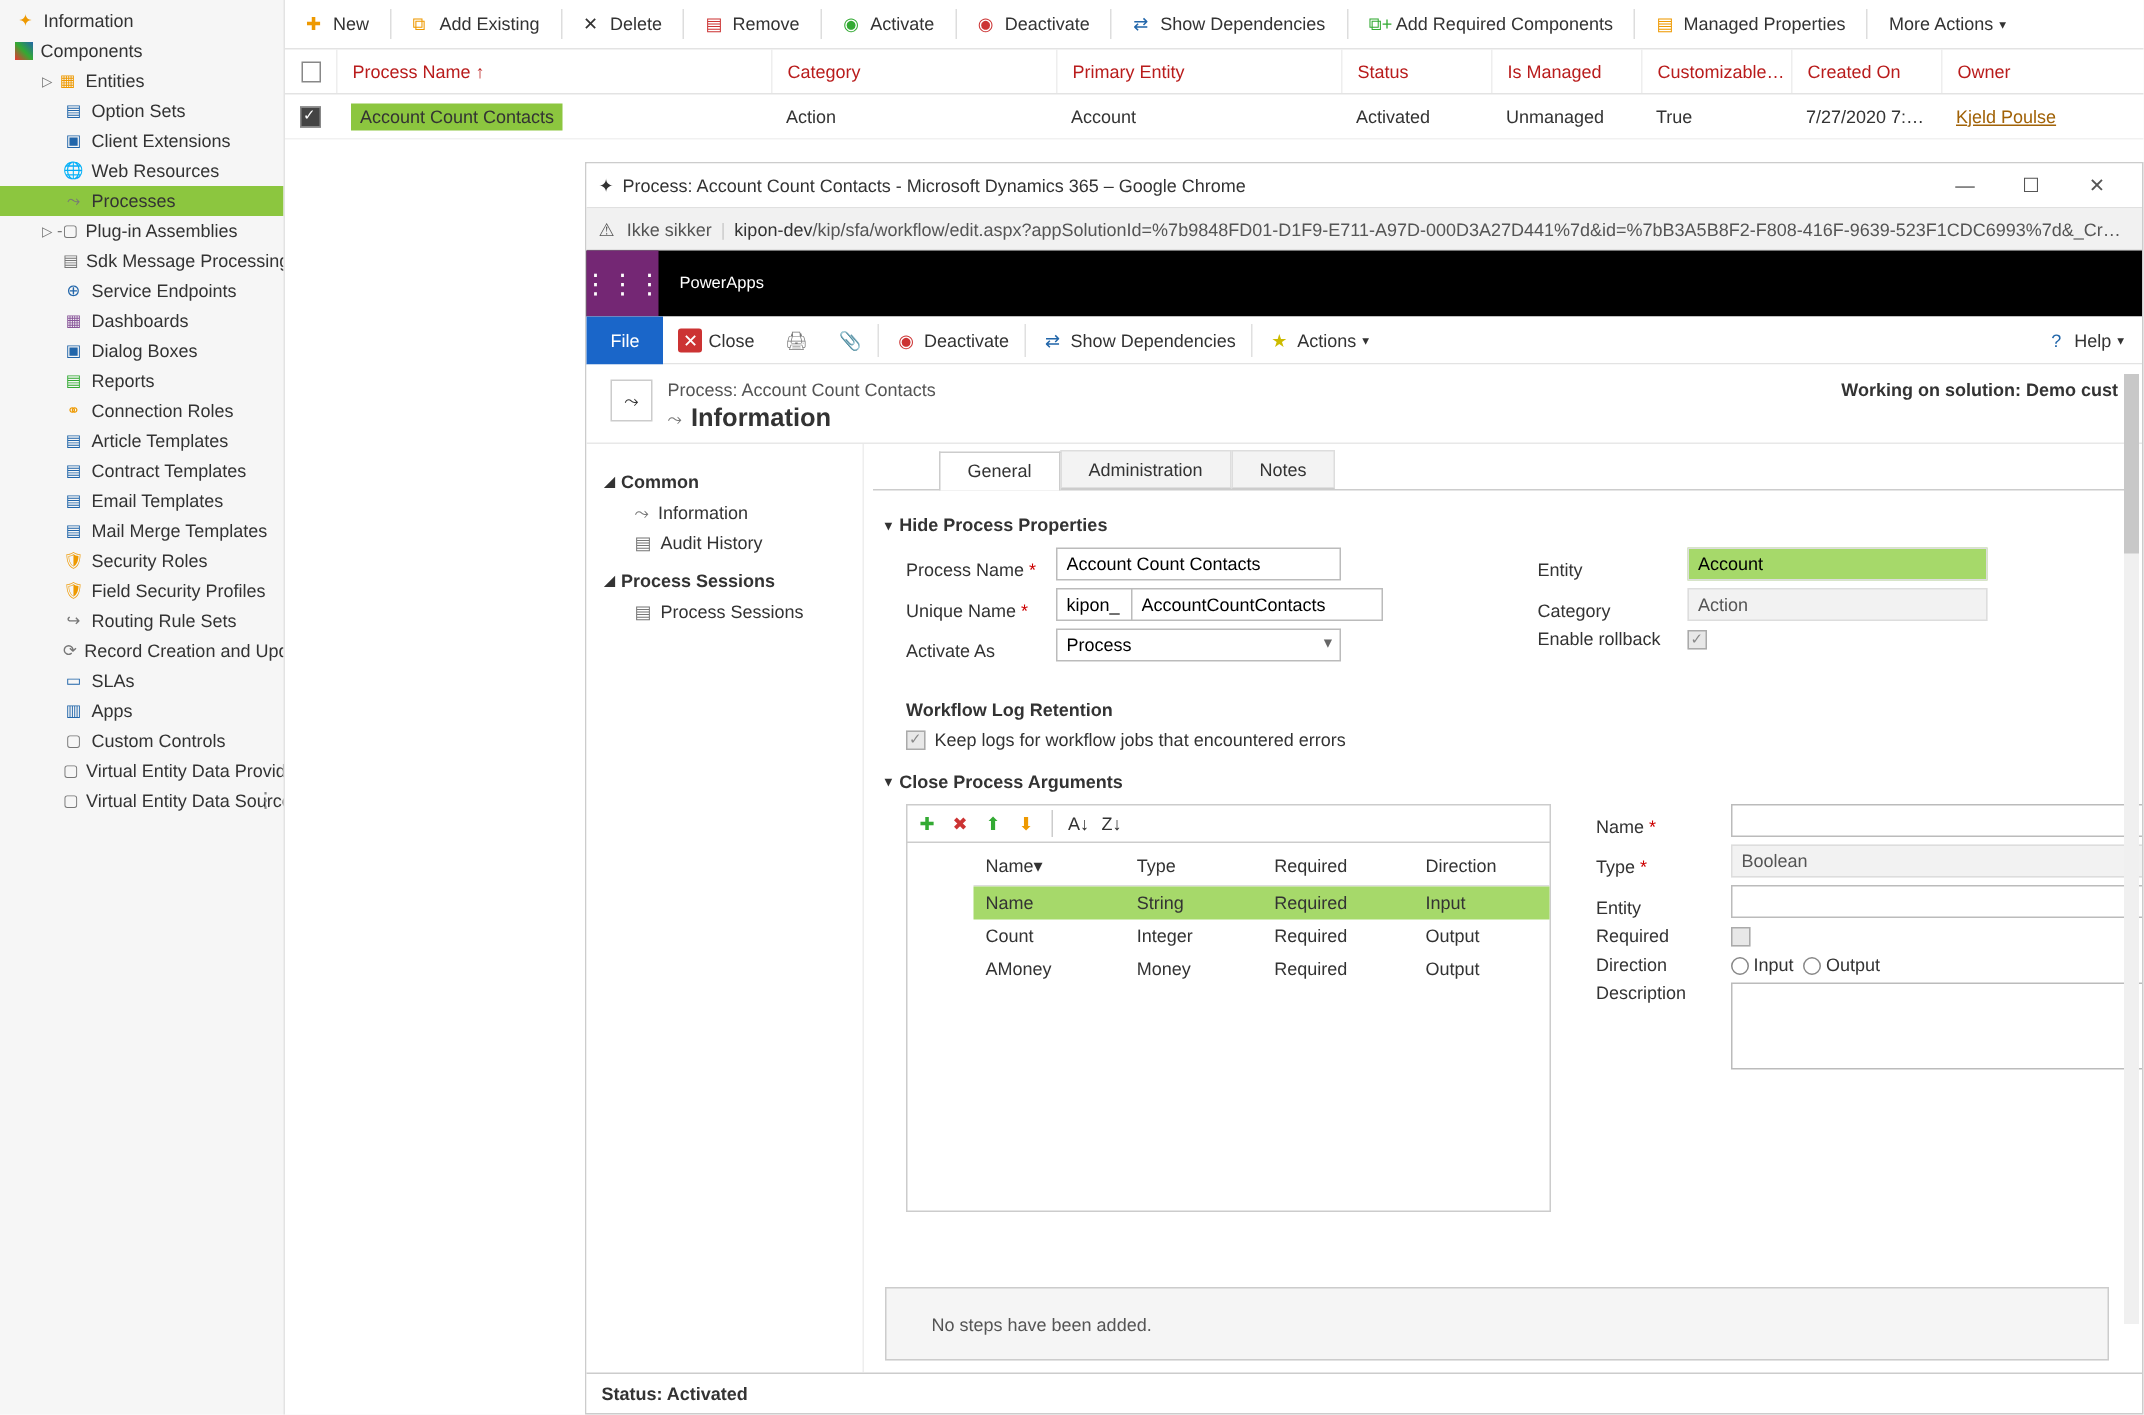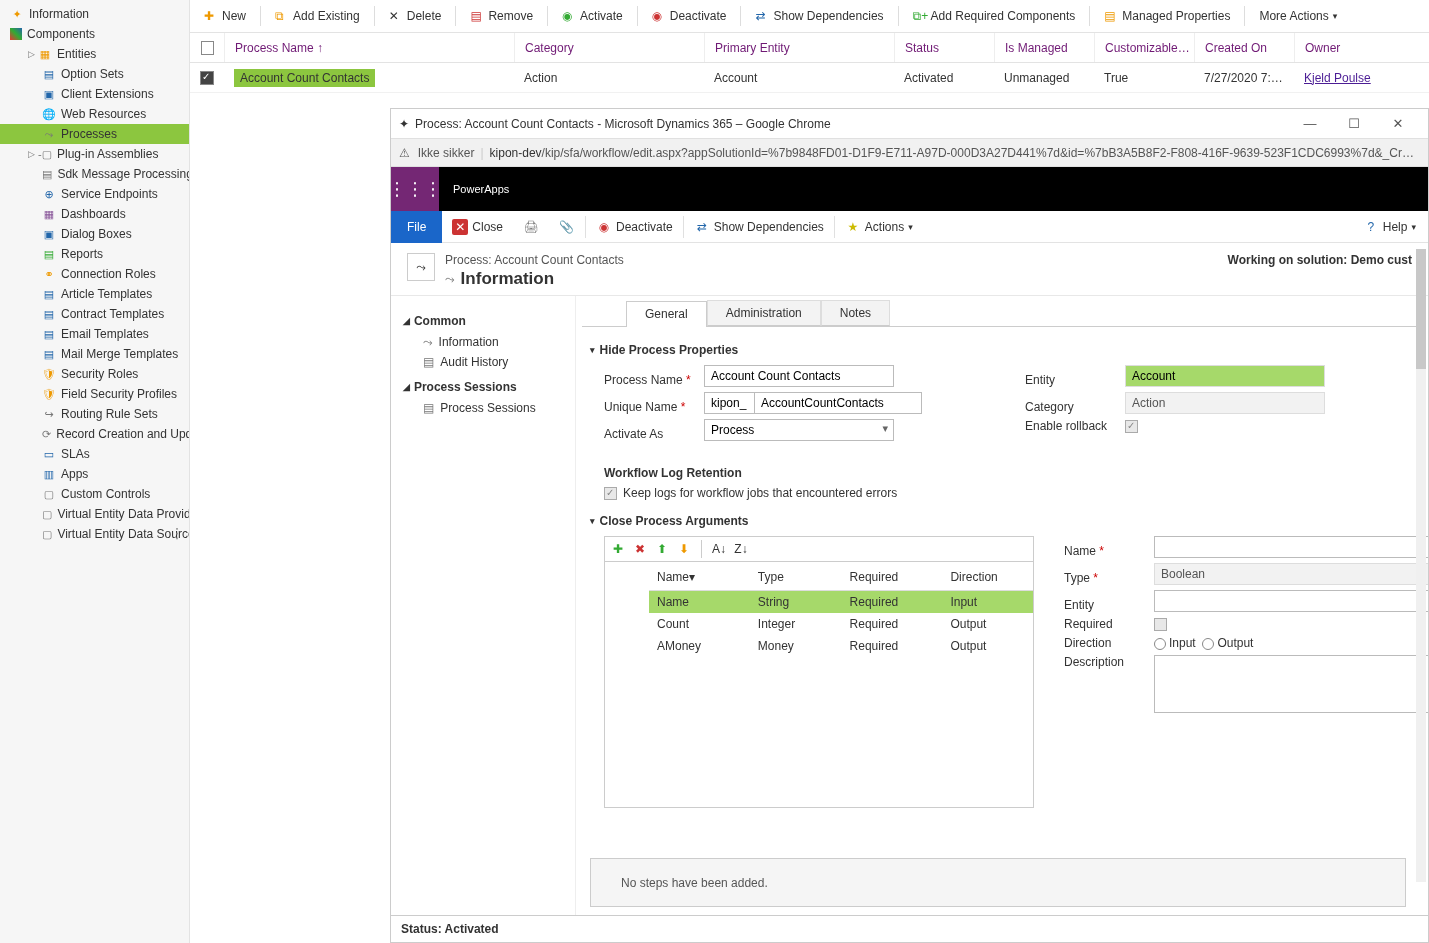--- a/index.html
+++ b/index.html
@@ -16,29 +16,29 @@
 .tree-arrow { font-size:9px; color:#777; width:10px; display:inline-block;}
 .drag-handle { position:absolute; left:170px; top:525px; color:#888; font-size:14px; letter-spacing:-2px;}
 
 
 .main { flex:1; display:flex; flex-direction:column; position:relative; }
 .toolbar { display:flex; align-items:center; padding:4px 6px; gap:4px; border-bottom:1px solid #e3e3e3; font-size:12px; color:#333; }
 .toolbar .tbtn { display:flex; align-items:center; padding:2px 8px; height:24px; gap:4px;}
 .toolbar .sep { width:1px; height:20px; background:#ddd; margin:0 2px;}
 .toolbar .ticon { width:14px; height:14px; display:inline-block;}
 
-.grid-header { display:flex; align-items:center; border-bottom:1px solid #e3e3e3; height:30px; font-size:12px; color:#701a75;}
+.grid-header { display:flex; align-items:center; border-bottom:1px solid #e3e3e3; height:30px; font-size:12px; color:#b91c1c;}
 .grid-header .hcell, .grid-row .gcell { padding:0 10px; }
 .grid-header .hcell { display:flex; align-items:center; height:100%; border-left:1px solid transparent;}
 .grid-row { display:flex; align-items:center; height:30px; font-size:12px; border-bottom:1px solid #f1f1f1;}
 .grid-row .gcell { display:flex; align-items:center; height:100%;}
 .checkbox { width:14px; height:14px; border:1px solid #888;}
 .checkbox.checked { background:#444; position:relative;}
 .checkbox.checked:after { content:"✓"; color:#fff; font-size:10px; position:absolute; top:-1px; left:1px;}
-.link { color:#4c1d95; text-decoration:underline;}
+.link { color:#a16207; text-decoration:underline;}
 .highlight { background:#8cc63f; padding:2px 6px;}
 
 
 .popup { position:absolute; left:200px; top:108px; right:0; bottom:0; background:#f9f9f9; border:1px solid #ccc; display:flex; flex-direction:column;}
 .titlebar { height:30px; background:#fff; border-bottom:1px solid #e0e0e0; display:flex; align-items:center; padding:0 8px; font-size:12px;}
 .titlebar .ctrls { margin-left:auto; display:flex; }
 .titlebar .winbtn { width:44px; height:28px; display:flex; align-items:center; justify-content:center; font-size:13px; color:#555;}
 .addrbar { height:28px; background:#f1f1f1; border-bottom:1px solid #e0e0e0; display:flex; align-items:center; padding:0 8px; font-size:12px; color:#555; white-space:nowrap; overflow:hidden;}
 .addrbar .warn { margin-right:8px;}
 

